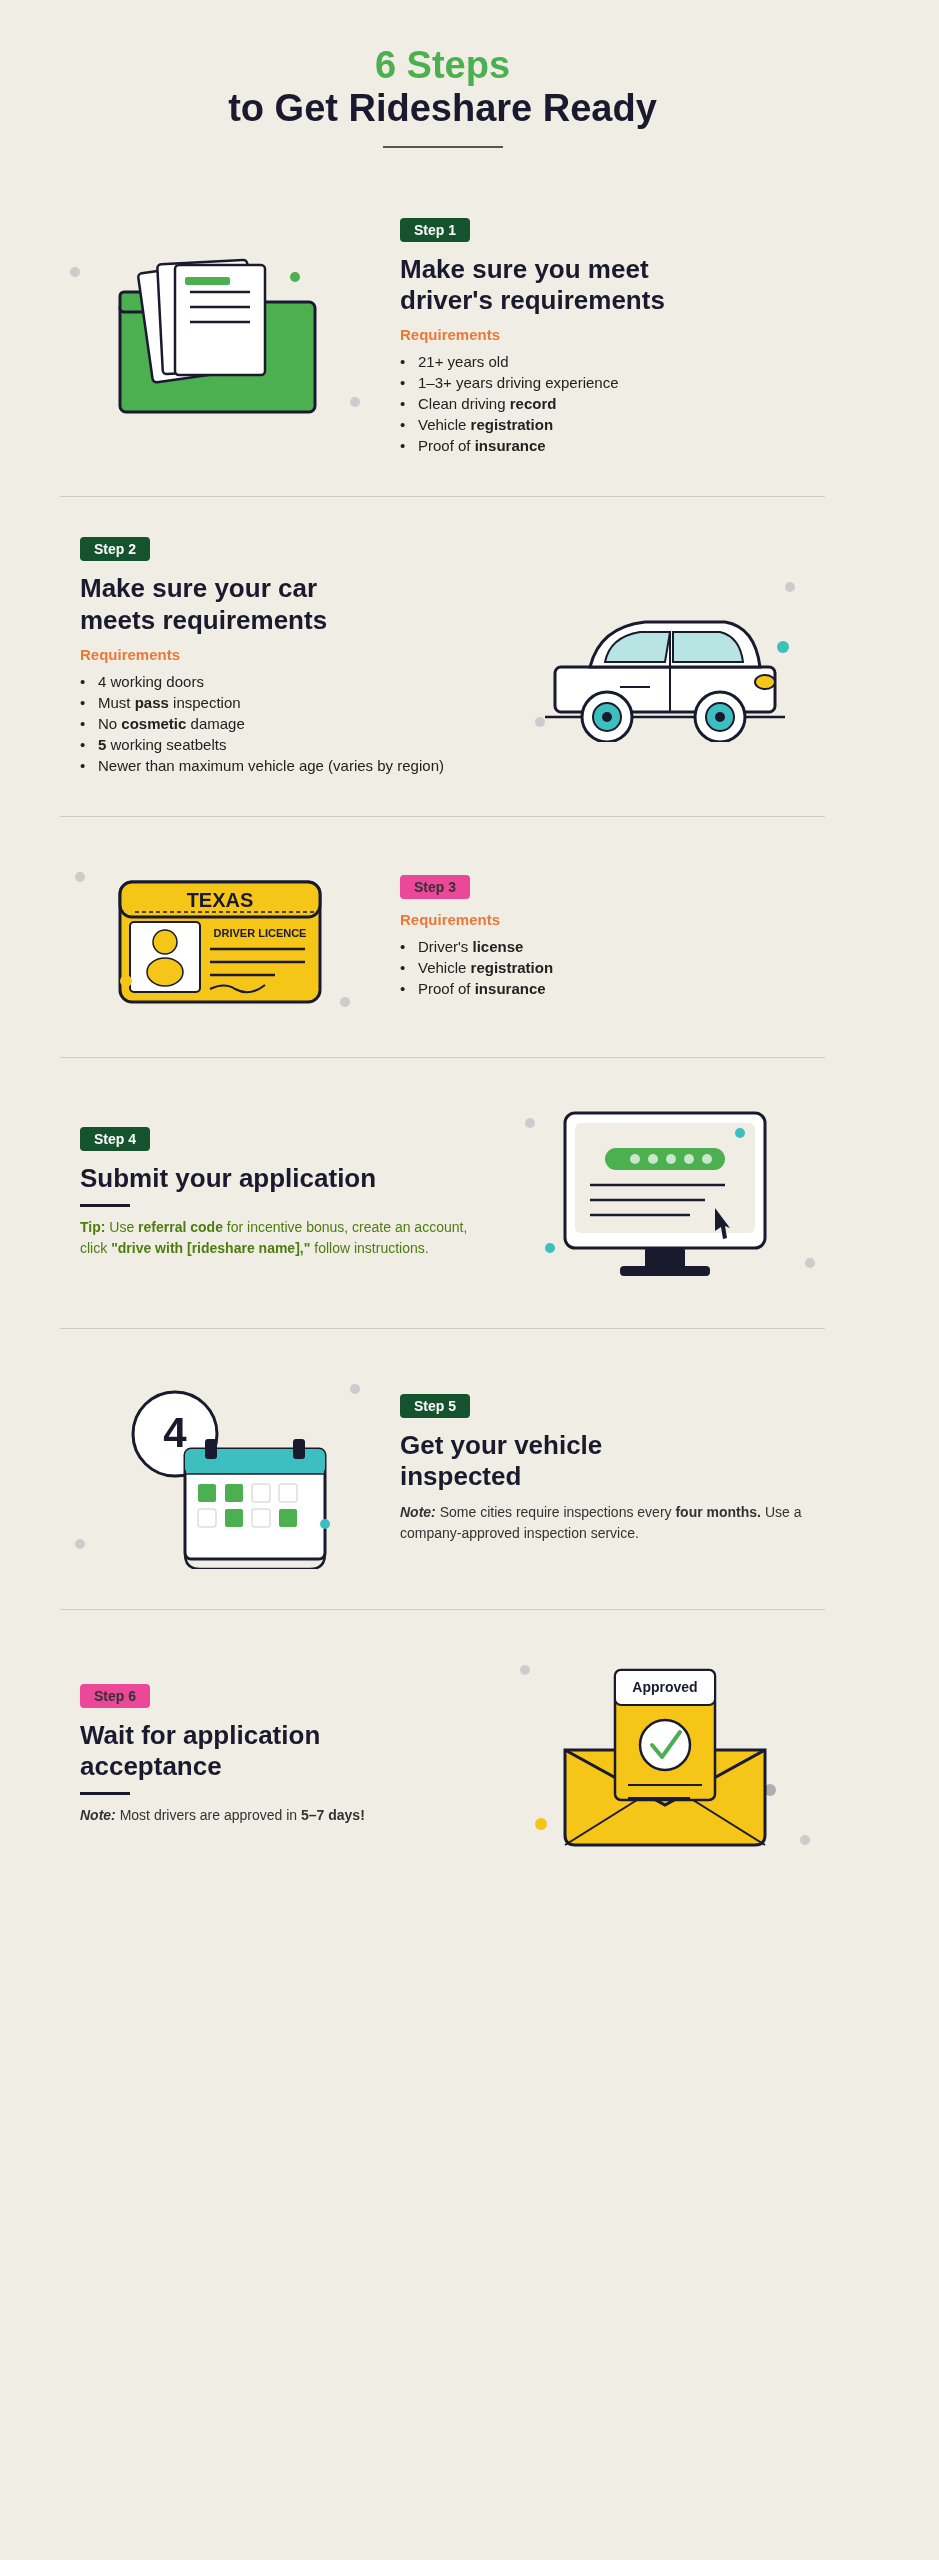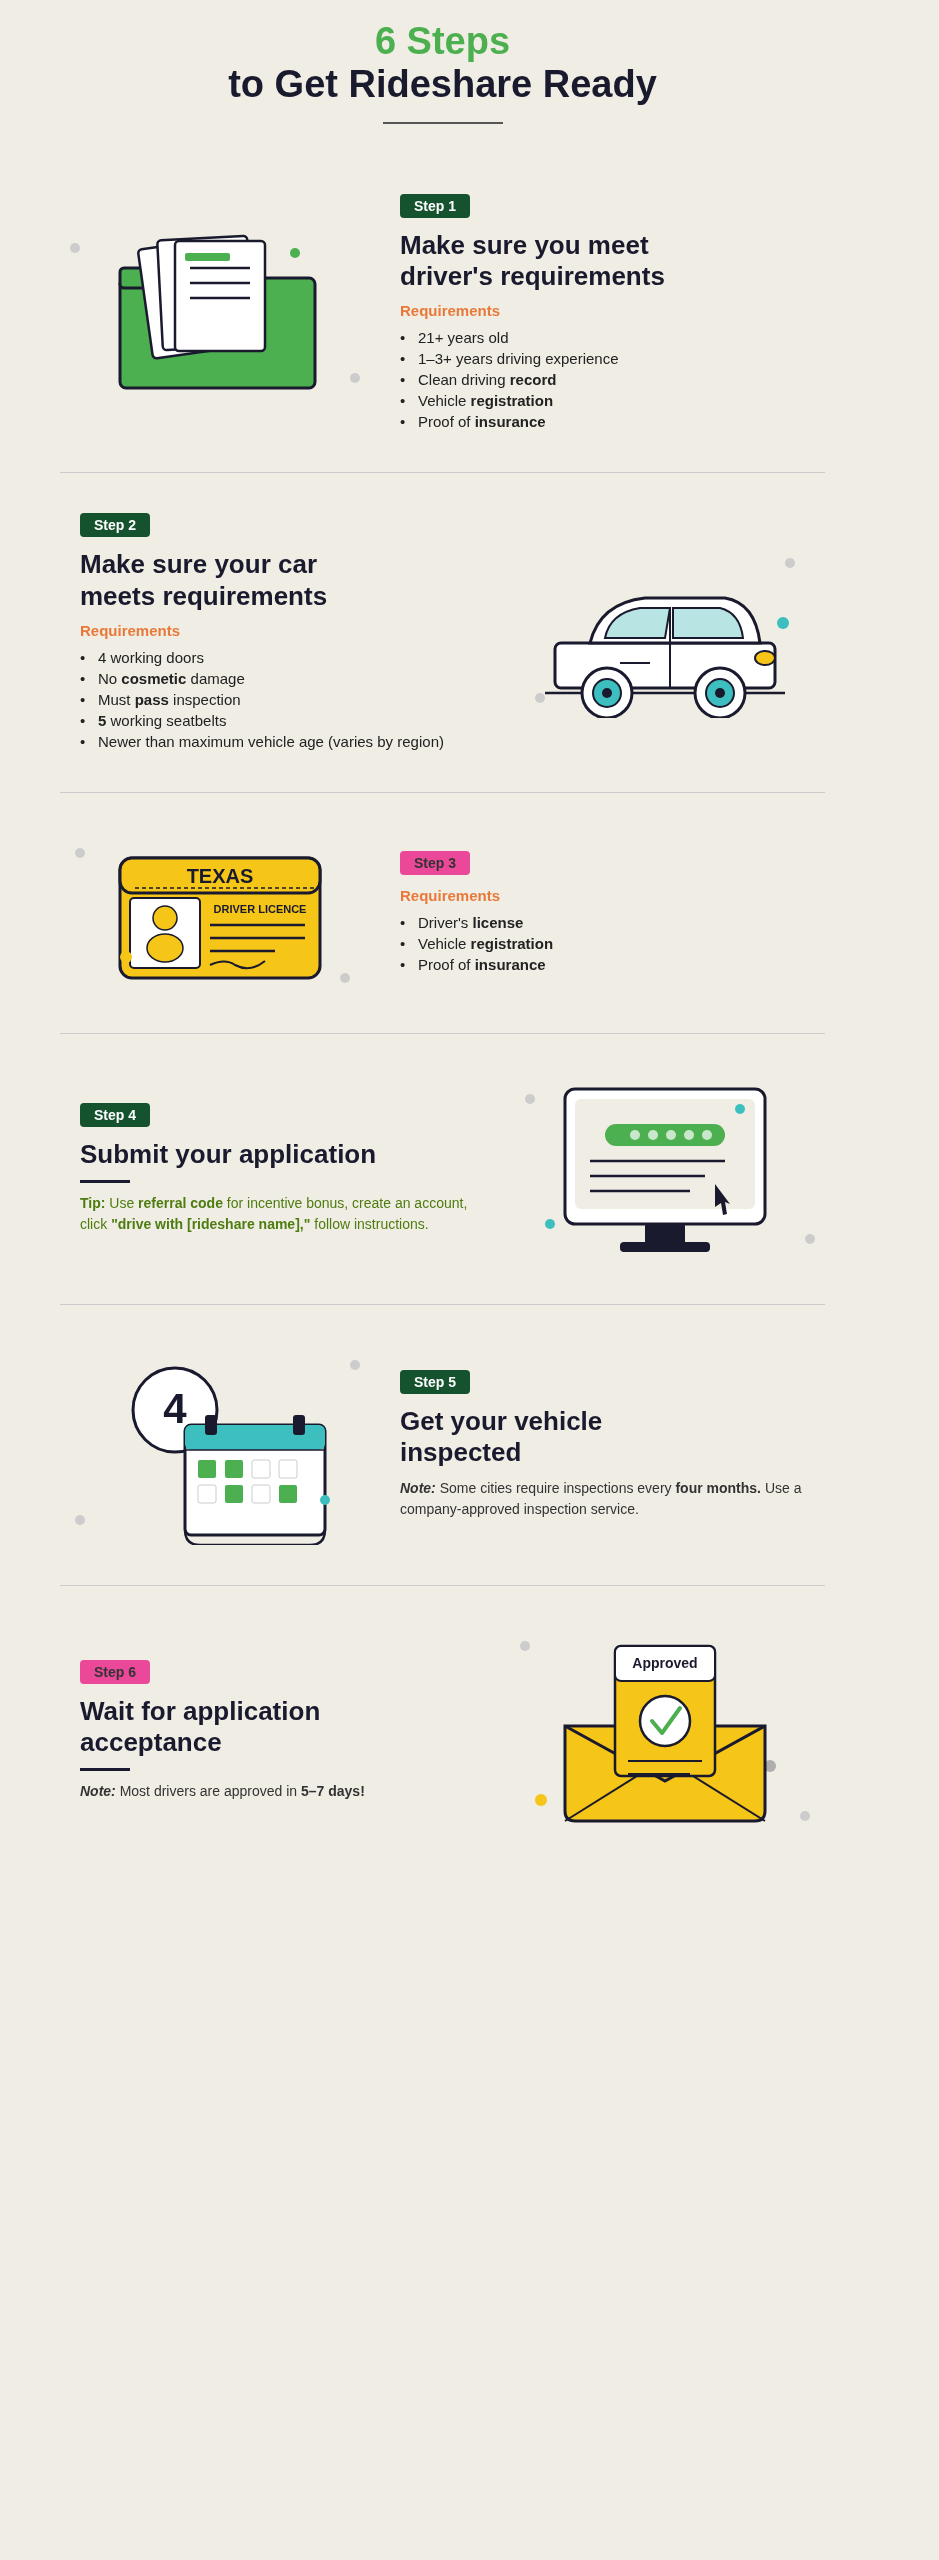--- a/index.html
+++ b/index.html
@@ -5,21 +5,21 @@
     * { box-sizing: border-box; margin: 0; padding: 0; }
     body {
       background-color: #f0ede4;
       font-family: 'Arial', sans-serif;
       width: 939px;
       margin: 0 auto;
     }
     .page {
       width: 885px;
       background-color: #f0ede4;
-      padding: 20px 60px;
+      padding: 44px 60px;
     }
     
     .header {
       text-align: center;
       margin-bottom: 30px;
     }
     .header-title-green {
       font-size: 38px;
       font-weight: 900;
       color: #4caf50;
@@ -230,22 +230,22 @@
 
         <circle cx="248" cy="75" r="6" fill="#3dbfbf"></circle>
       </svg>
     </div>
     <div class="step-content">
       <span class="step-badge teal">Step 2</span>
       <div class="step-title">Make sure your car<br>meets requirements</div>
       <div class="requirements-label">Requirements</div>
       <ul class="req-list">
         <li>4 working doors</li>
+        <li>Must <b>pass</b> inspection</li>
         <li>No <b>cosmetic</b> damage</li>
-        <li>Must <b>pass</b> inspection</li>
         <li><b>5</b> working seatbelts</li>
         <li>Newer than maximum vehicle age (varies by region)</li>
       </ul>
     </div>
   </div>
 
   <div class="step-section">
     <div class="step-illustration">
       <div class="dot" style="top:15px; left:15px;"></div>
       <div class="dot" style="bottom:10px; right:30px;"></div>

